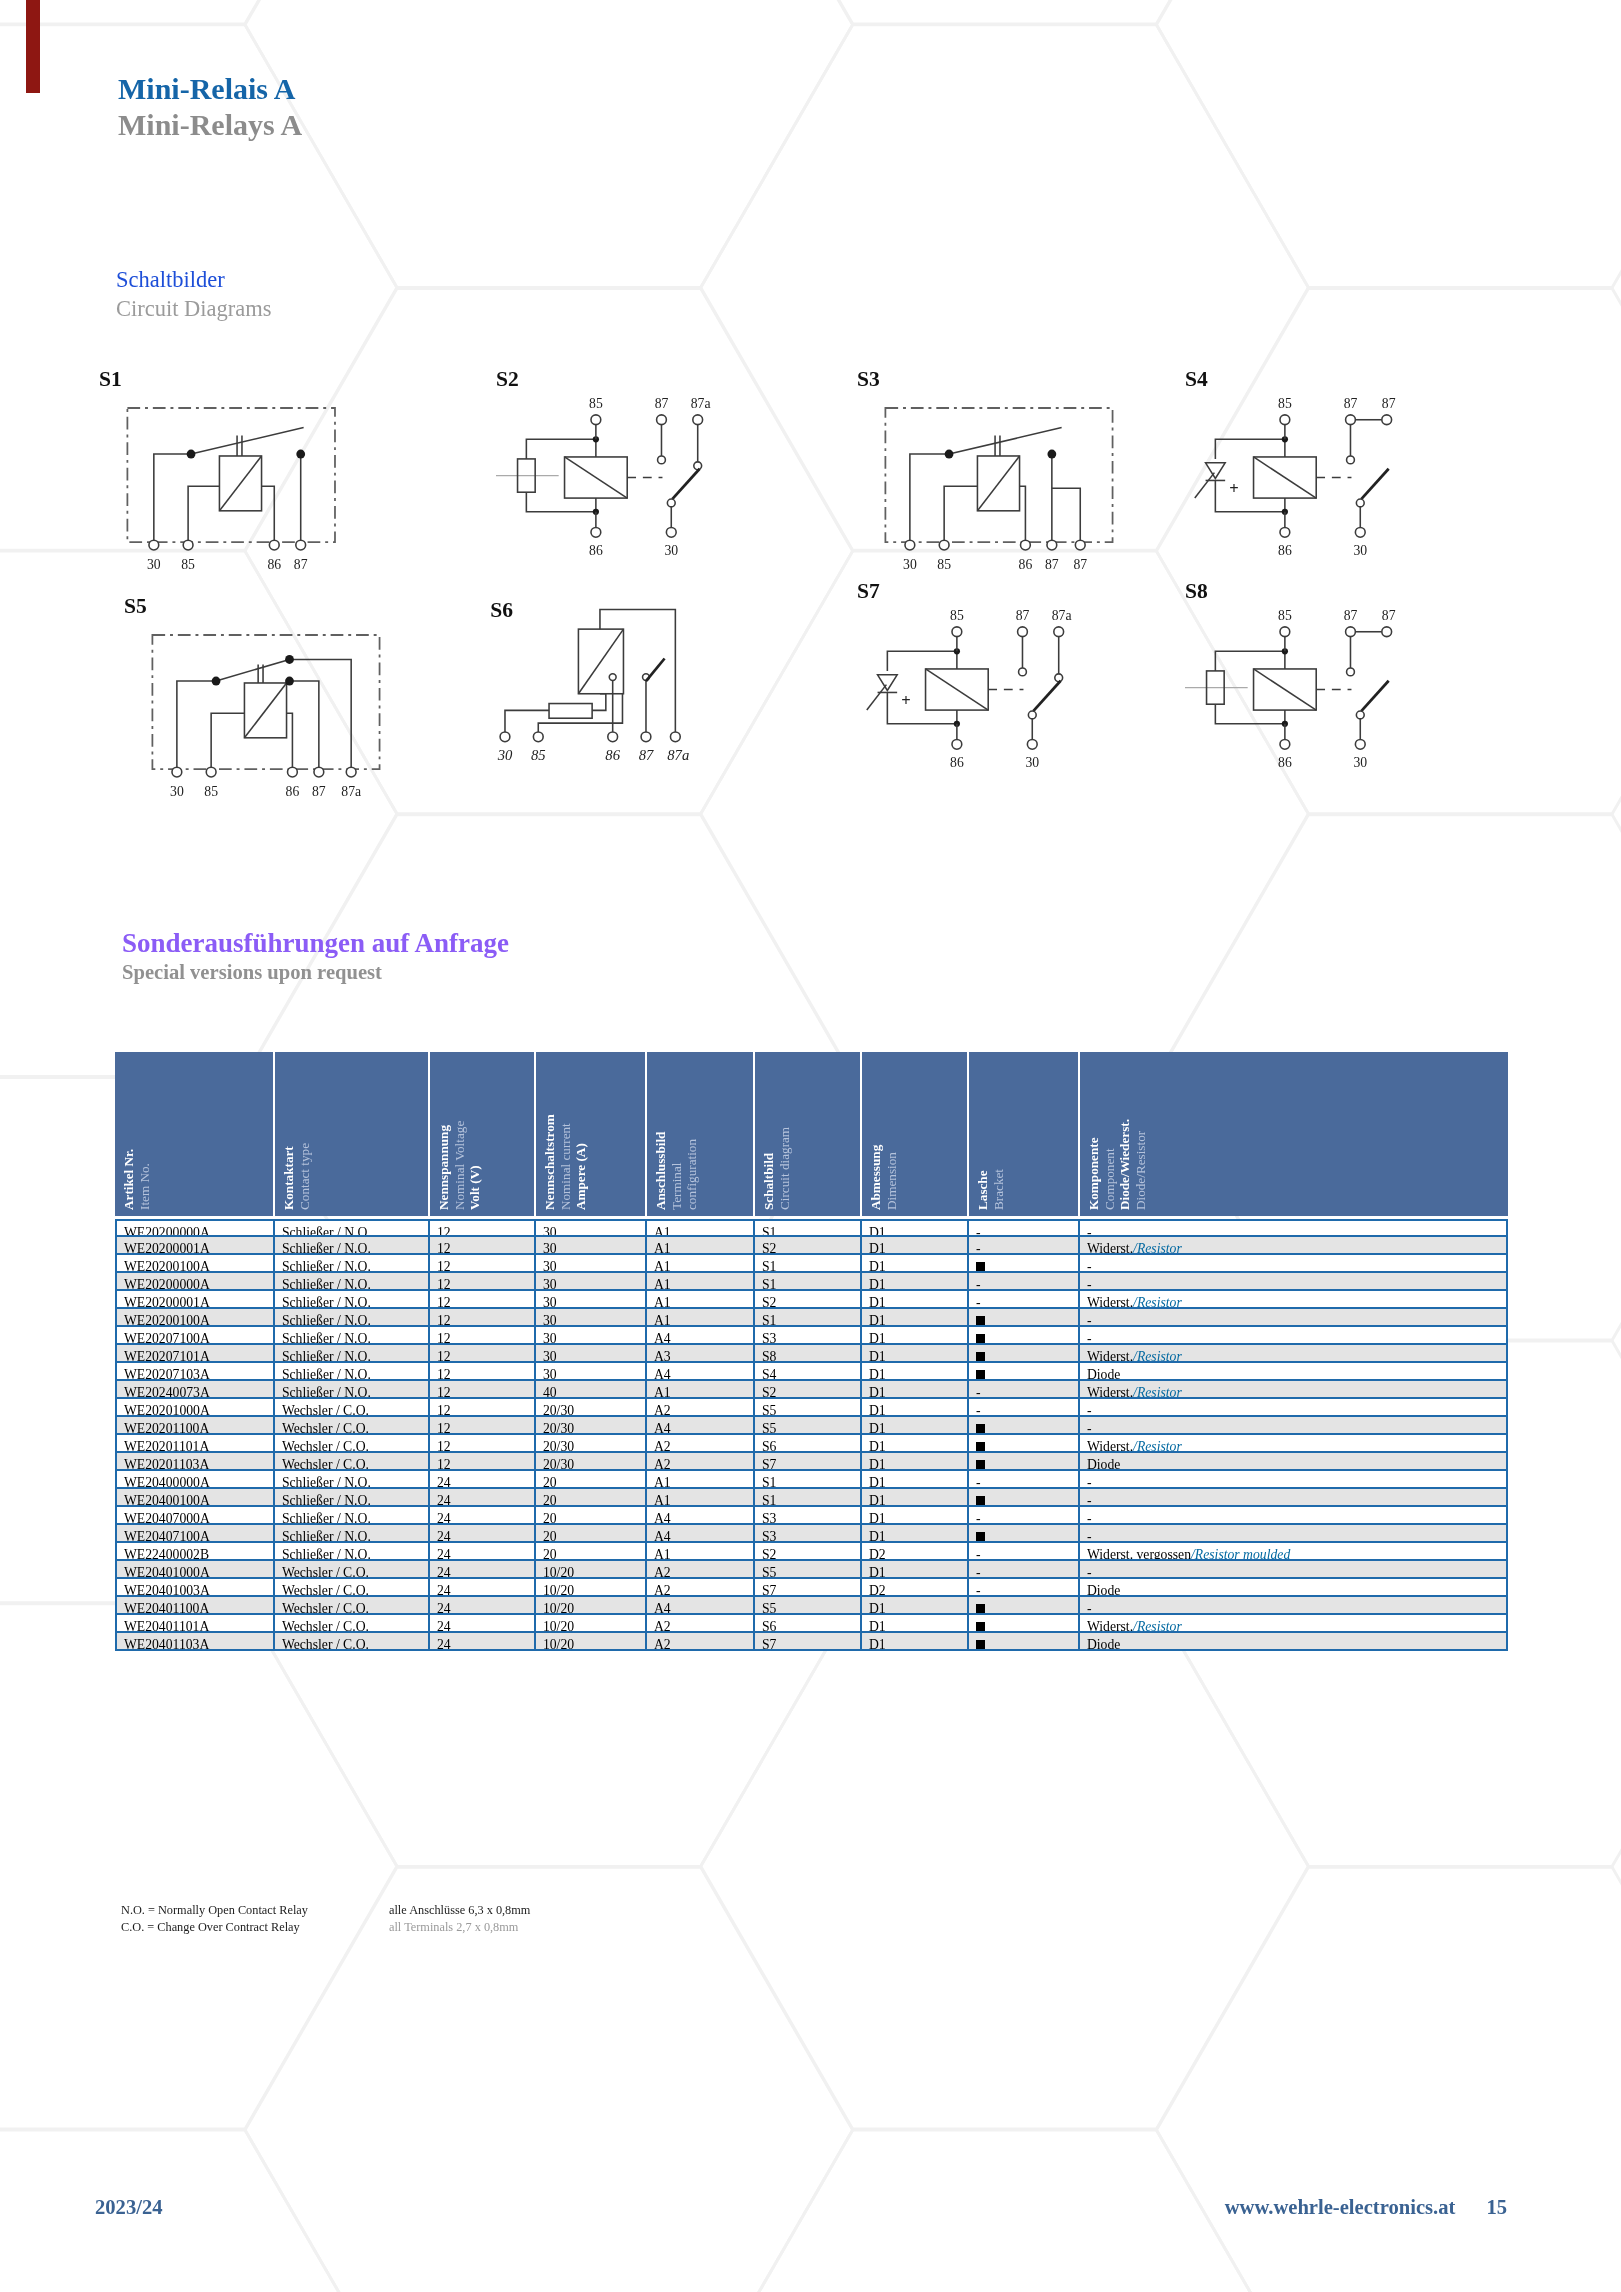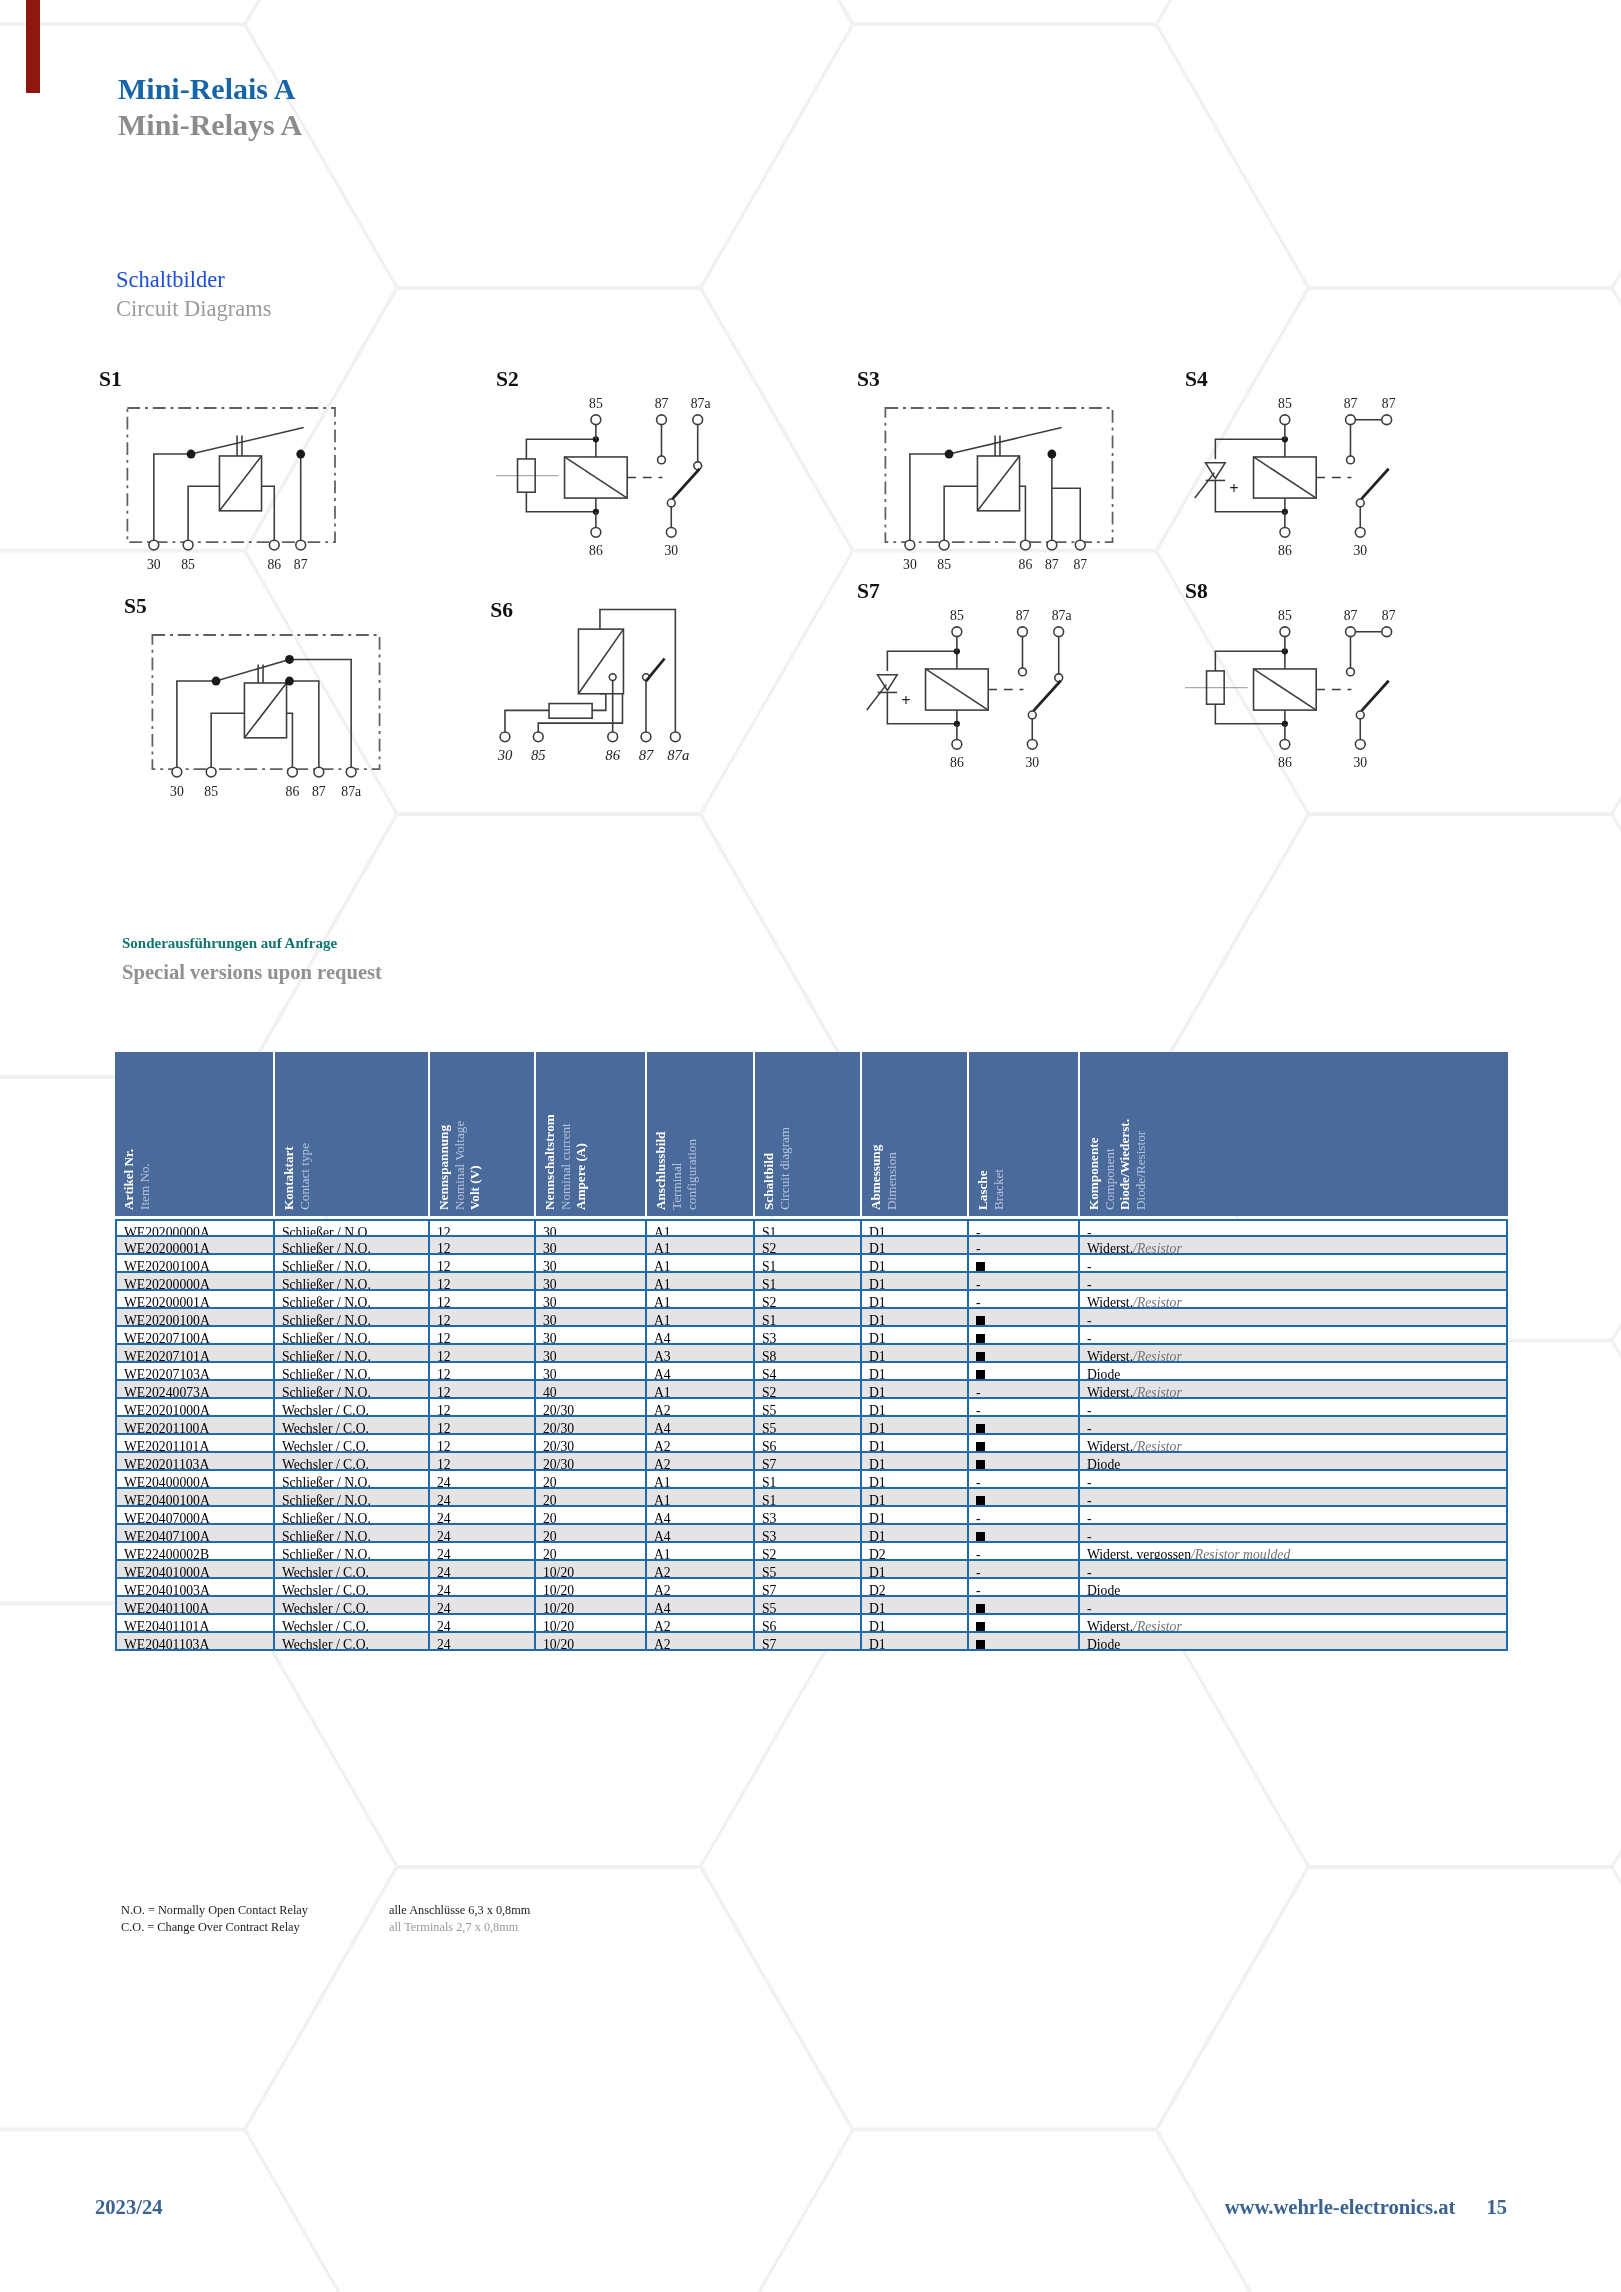--- a/index.html
+++ b/index.html
@@ -17,21 +17,21 @@
 
   .title-block { position:absolute; left:118px; top:71px; }
   .title-de { font-size:30px; font-weight:bold; color:#1565a8; line-height:36px; }
   .title-en { font-size:30px; font-weight:bold; color:#8c8c8c; line-height:36px; }
 
   .sec1 { position:absolute; left:116px; top:265px; }
   .sec1-de { font-size:22.5px; color:#1d4ed8; line-height:29px; }
   .sec1-en { font-size:22.5px; color:#9b9b9b; line-height:29px; }
 
   .sec2 { position:absolute; left:122px; top:929px; }
-  .sec2-de { font-size:15px; font-weight:bold; color:#0f766e; line-height:29px; }
+  .sec2-de { font-size:27px; font-weight:bold; color:#8b5cf6; line-height:29px; }
   .sec2-en { font-size:20.6px; font-weight:bold; color:#919191; line-height:29px; }
 
   
   .dia { position:absolute; }
   .dia .w { fill:none; stroke:#3c3c3c; stroke-width:1.6; }
   .dia .wt { fill:none; stroke:#222; stroke-width:2.8; }
   .dia .dashw { stroke-dasharray:9 7; }
   .dia .dashbox { fill:none; stroke:#606060; stroke-width:1.8; stroke-dasharray:13 5 3 5; }
   .dia .dotf { fill:#1a1a1a; stroke:none; }
   .dia .doto { fill:#ffffff; stroke:#3c3c3c; stroke-width:1.6; }
@@ -50,21 +50,21 @@
   .hde { font-size:13.2px; font-weight:bold; color:#ffffff; line-height:15.7px; white-space:nowrap; }
   .hen { font-size:13.2px; color:#b5c3dc; line-height:15.7px; white-space:nowrap; }
   .tbody { margin-top:2.9px; border-left:2px solid #1f6aab; border-right:2px solid #1f6aab; }
   .trow { display:grid; grid-template-columns:158px 155px 106px 111px 108px 107px 107px 111px 1fr;
           height:18px; background:#fff; border-bottom:2px solid #1f6aab; }
   .trow:first-child { border-top:2px solid #1f6aab; }
   .trow.alt { background:#e4e4e4; }
   .tcell { font-size:13.7px; color:#000; line-height:24.5px; padding-left:6.9px; white-space:nowrap; overflow:hidden;
            border-right:2px solid #1f6aab; }
   .tcell:last-child { border-right:none; }
-  .tcell .ital { color:#737373; font-style:italic; }
+  .tcell .ital { color:#0369a1; font-style:italic; }
   .sq { display:inline-block; width:8.8px; height:8.8px; background:#000; vertical-align:middle; margin-top:-2px; }
 
   
   .fn { position:absolute; top:1902px; font-size:12.3px; line-height:16.7px; color:#1c1c1c; }
   .fn-left { left:121px; }
   .fn-mid { left:389px; }
   .fn-mid .gray { color:#9a9a9a; }
   .fn-right { left:592px; white-space:pre; color:#222; }
 
   

